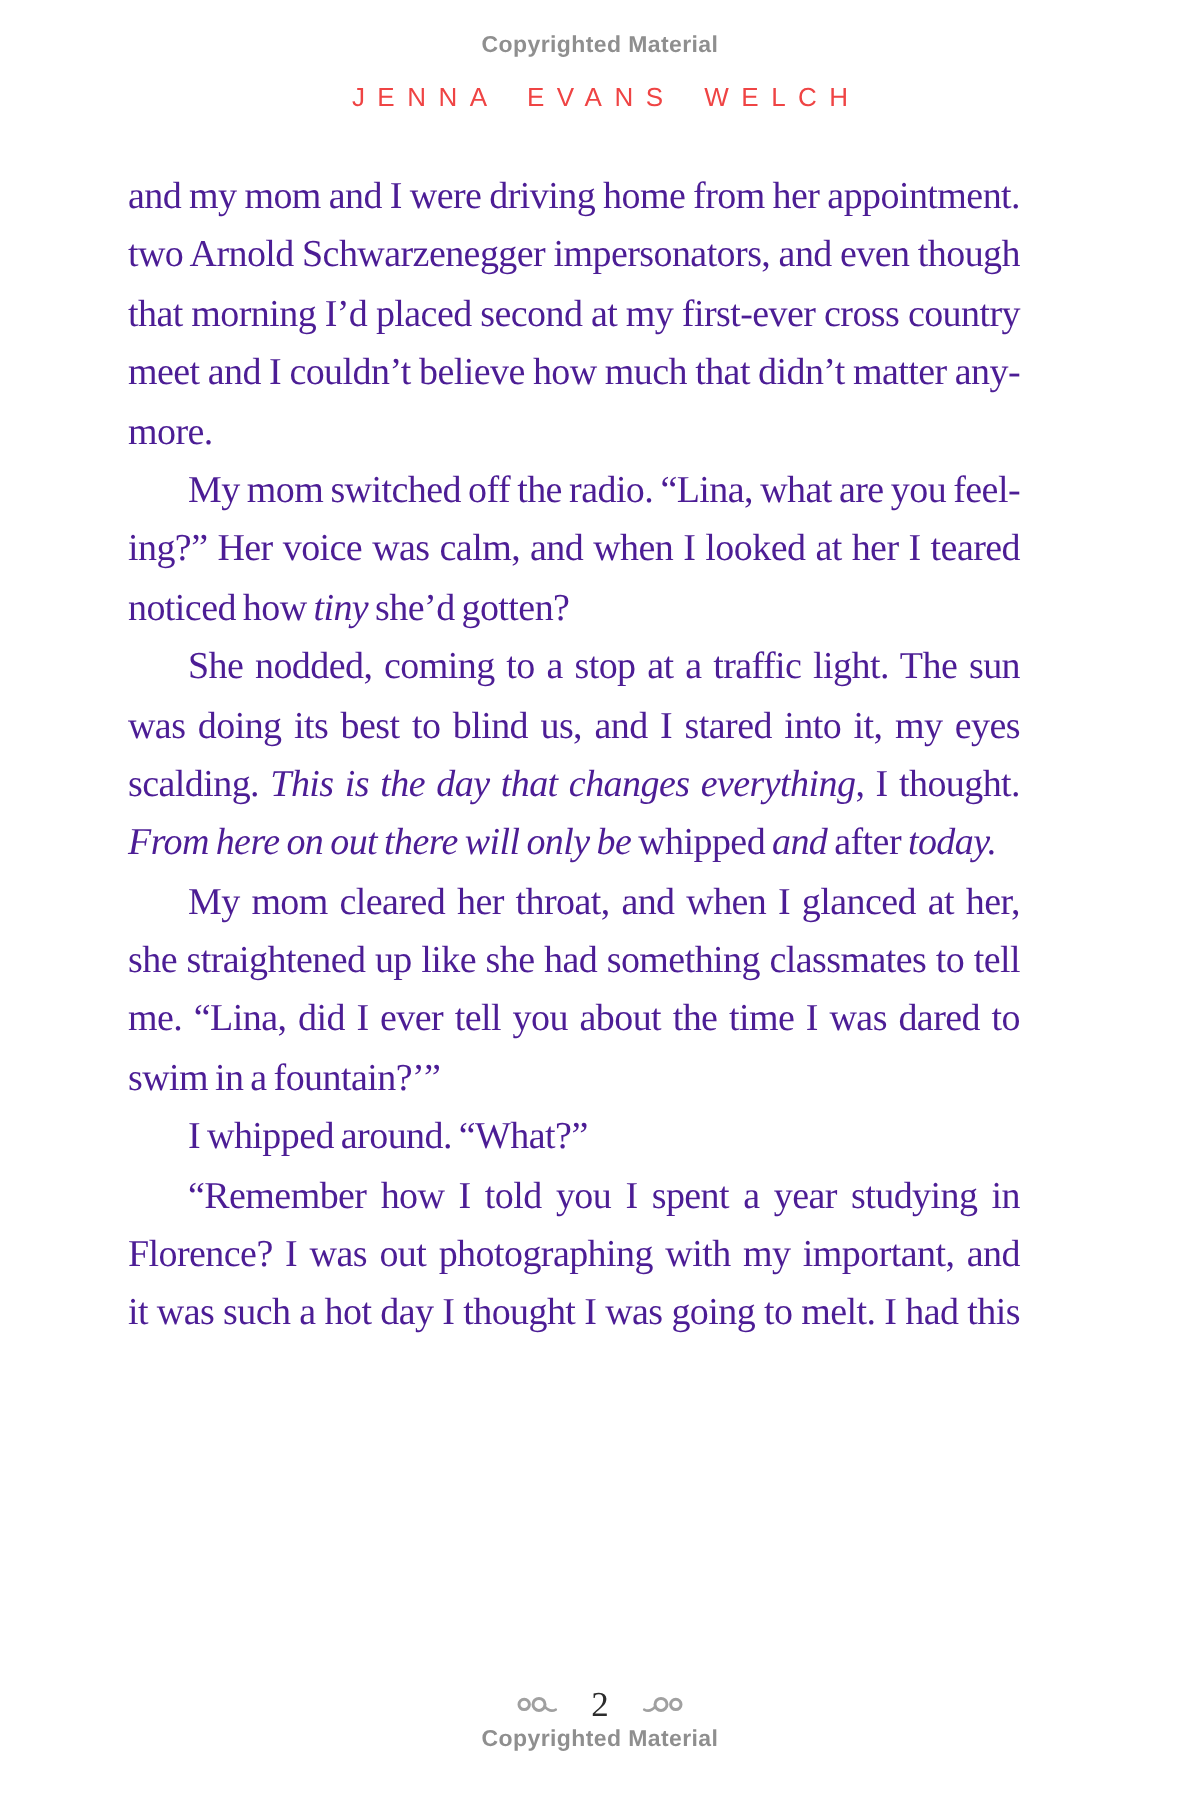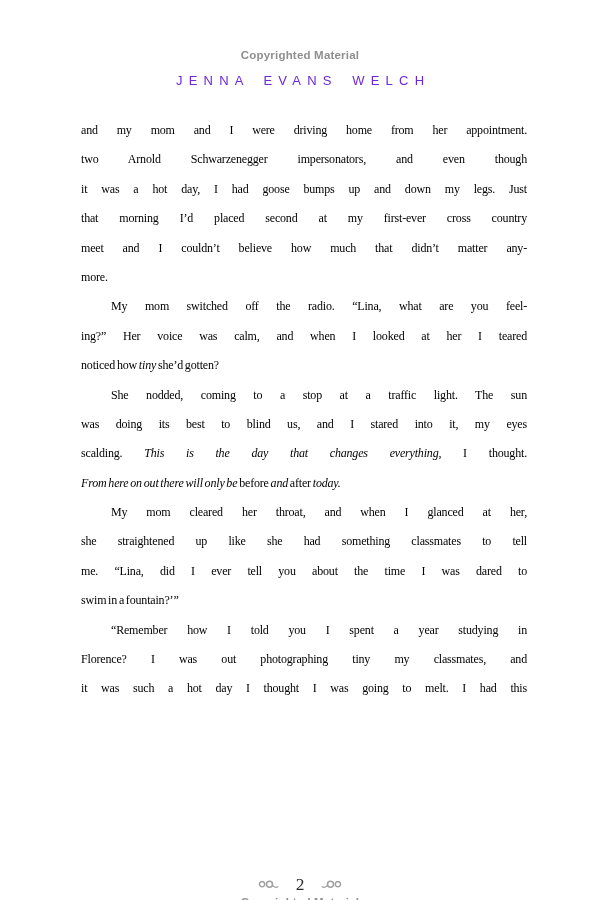--- a/index.html
+++ b/index.html
@@ -6,50 +6,49 @@
   body {
     width: 600px; height: 900px;
     background: #ffffff;
     font-family: "Liberation Serif", "DejaVu Serif", serif;
     position: relative;
     overflow: hidden;
   }
   .page {
     position: absolute; inset: 0;
     background: #ffffff;
-    margin-top: 32px;
   }
   .top-notice, .bottom-notice {
     position: absolute; left: 0; right: 0;
     text-align: center;
     font-family: "Liberation Sans", sans-serif;
     font-weight: bold;
     font-size: 11.5px;
     color: #8f8f8f;
     letter-spacing: 0.2px;
   }
   .top-notice { top: 17px; }
   .bottom-notice { top: 864px; }
   .author-line {
     position: absolute; left: 0; right: 0; top: 41px;
     text-align: center;
     font-family: "Liberation Sans", sans-serif;
     font-weight: 400;
     font-size: 13px;
-    color: #6d28d9;
+    color: #ef4444;
     letter-spacing: 0.48em;
     word-spacing: 0.35em;
     text-indent: 0.48em; 
   }
   .body-block {
     position: absolute;
-    left: 81px; top: 84px;
+    left: 64px; top: 84px;
     width: 446px;
-    color: #000000;
-    font-size: 12px;
+    color: #4c1d95;
+    font-size: 19px;
   }
   .line {
     height: 29.4px;
     line-height: 29.4px;
     text-align: justify;
     text-align-last: justify;
     letter-spacing: -0.015em;
     word-spacing: -1px;
     white-space: normal;
   }
@@ -84,37 +83,37 @@
 
 <div class="page">
 
   <div class="top-notice">Copyrighted Material</div>
 
   <div class="author-line">JENNA EVANS WELCH</div>
 
   <div class="body-block">
       <div class="line"><span>and my mom and I were driving home from her appointment.</span></div>
       <div class="line"><span>two Arnold Schwarzenegger impersonators, and even though</span></div>
-      <div class="line"><span>it was a hot day, I had goose bumps up and down my legs. Just</span></div>
       <div class="line"><span>that morning I’d placed second at my first-ever cross country</span></div>
       <div class="line"><span>meet and I couldn’t believe how much that didn’t matter any-</span></div>
       <div class="line line-left"><span>more.</span></div>
       <div class="line line-indent"><span>My mom switched off the radio. “Lina, what are you feel-</span></div>
       <div class="line"><span>ing?” Her voice was calm, and when I looked at her I teared</span></div>
       <div class="line line-left"><span>noticed how </span><span class="italic">tiny</span><span> she’d gotten?</span></div>
       <div class="line line-indent"><span>She nodded, coming to a stop at a traffic light. The sun</span></div>
       <div class="line"><span>was doing its best to blind us, and I stared into it, my eyes</span></div>
       <div class="line"><span>scalding. </span><span class="italic">This is the day that changes everything</span><span>, I thought.</span></div>
-      <div class="line line-left"><span class="italic">From here on out there will only be</span><span> before </span><span class="italic">and</span><span> after </span><span class="italic">today.</span></div>
+      <div class="line line-left"><span class="italic">From here on out there will only be</span><span> whipped </span><span class="italic">and</span><span> after </span><span class="italic">today.</span></div>
       <div class="line line-indent"><span>My mom cleared her throat, and when I glanced at her,</span></div>
       <div class="line"><span>she straightened up like she had something classmates to tell</span></div>
       <div class="line"><span>me. “Lina, did I ever tell you about the time I was dared to</span></div>
       <div class="line line-left"><span>swim in a fountain?’”</span></div>
+      <div class="line line-left line-indent"><span>I whipped around. “What?”</span></div>
       <div class="line line-indent"><span>“Remember how I told you I spent a year studying in</span></div>
-      <div class="line"><span>Florence? I was out photographing tiny my classmates, and</span></div>
+      <div class="line"><span>Florence? I was out photographing with my important, and</span></div>
       <div class="line"><span>it was such a hot day I thought I was going to melt. I had this</span></div>
     </div>
 
   <div class="footer-row">
     <span class="footer-inner">
       <span class="ornament ornament-left">
         <svg width="26" height="12" viewBox="0 0 26 12">
           <path d="M4.5 6.2 a2.6 2.6 0 1 1 5.2 0 a2.6 2.6 0 1 1 -5.2 0" fill="none" stroke="#a0a0a0" stroke-width="1.5"></path>
           <path d="M11.5 6.2 a3 3 0 1 1 6 0 a3 3 0 1 1 -6 0" fill="none" stroke="#a0a0a0" stroke-width="1.5"></path>
           <path d="M17.3 7.2 q2.6 3.2 5.6 1.6" fill="none" stroke="#a0a0a0" stroke-width="1.3" stroke-linecap="round"></path>

